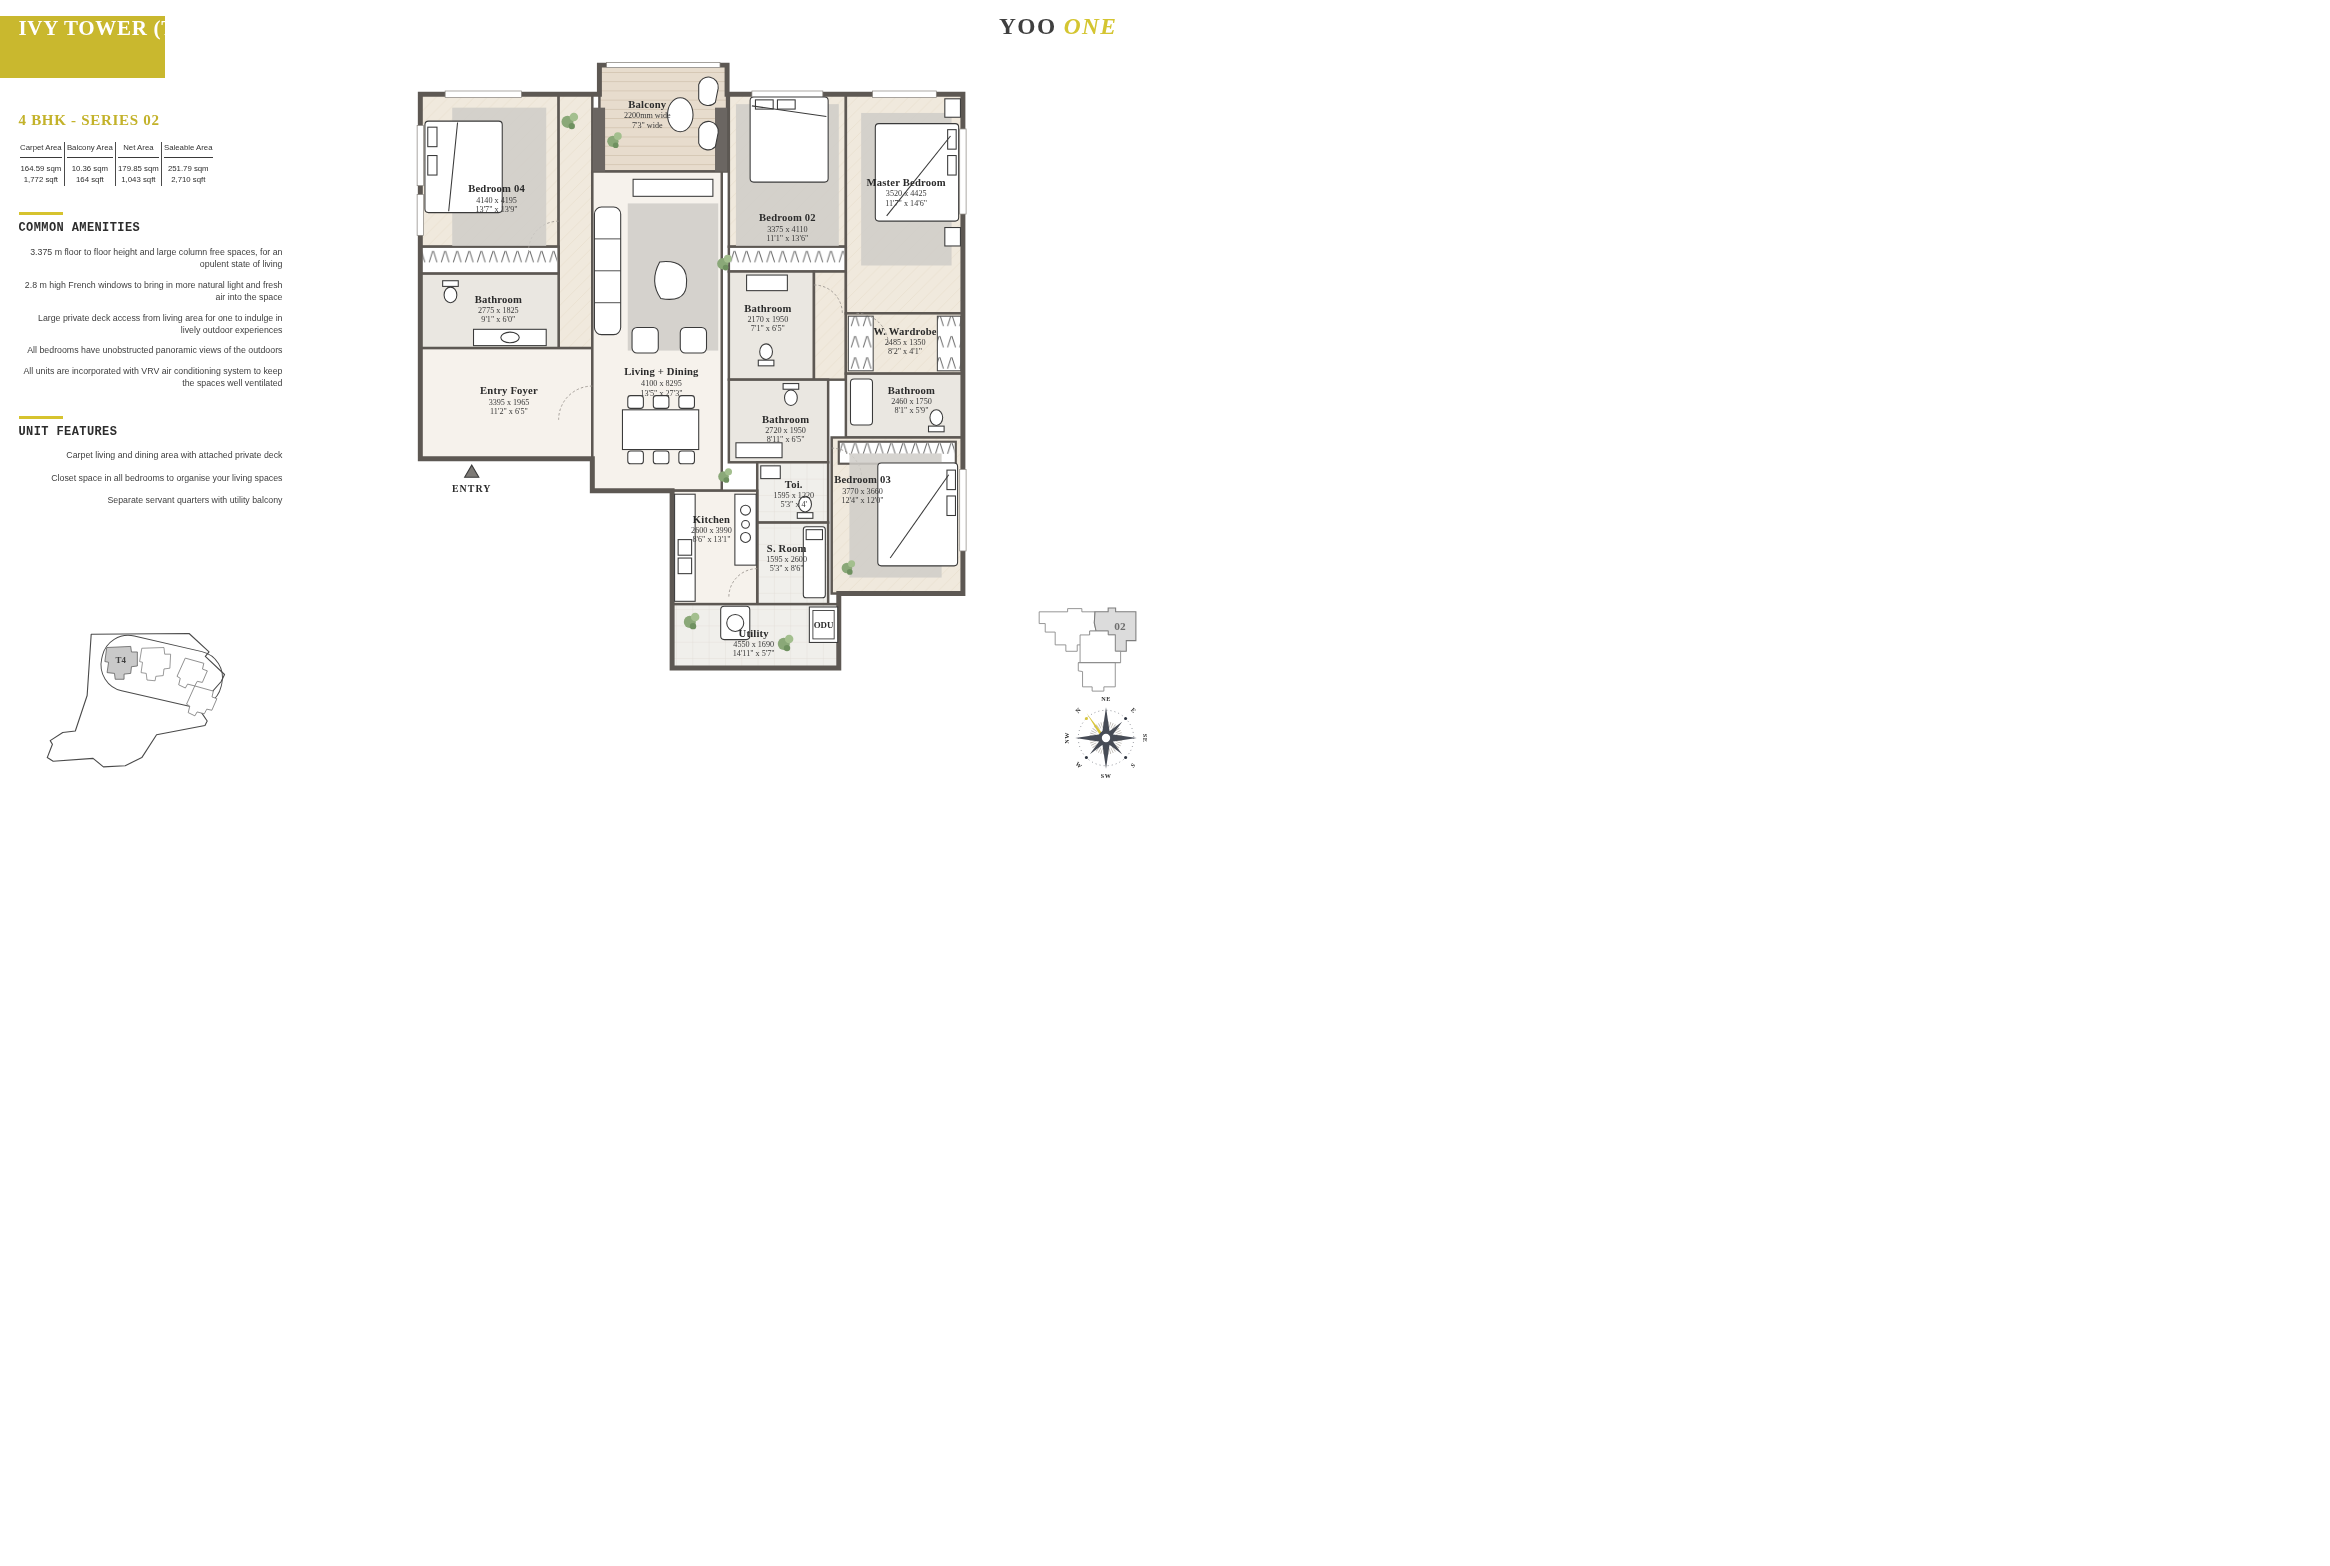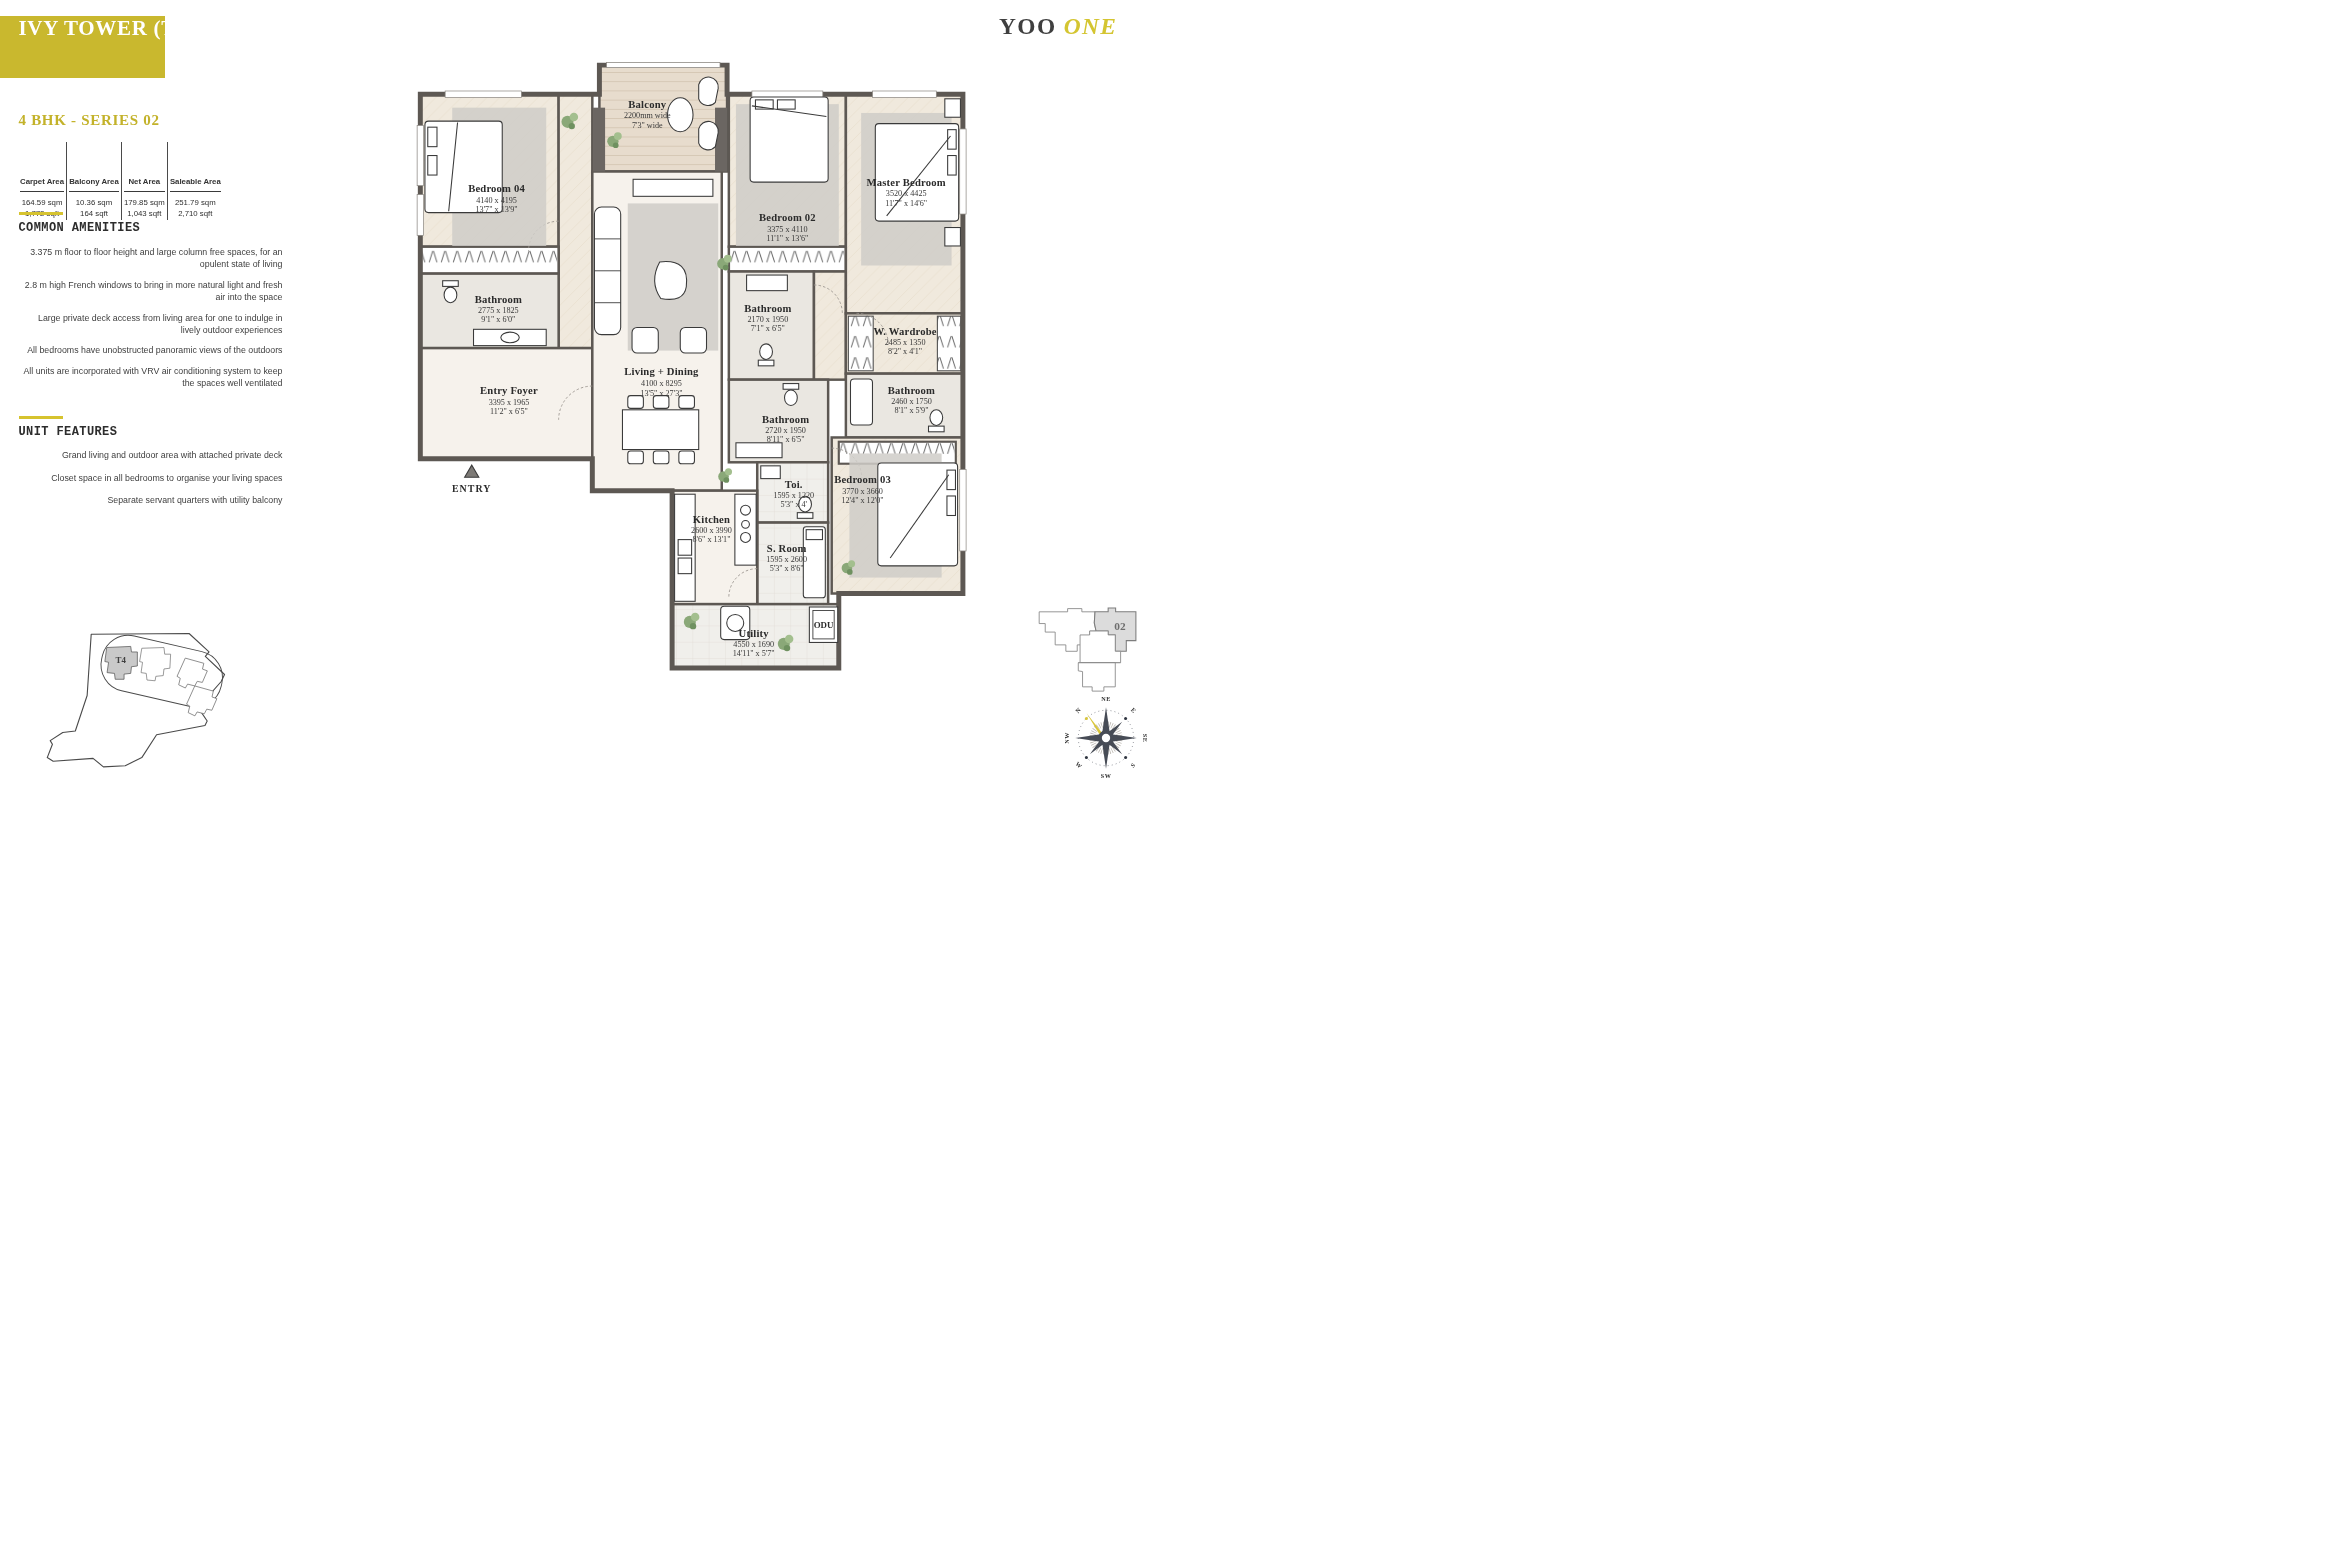--- a/index.html
+++ b/index.html
@@ -10,21 +10,21 @@
   .title-block{position:absolute;left:0;top:15.6px;width:165px;height:62px;background:#C9B82E;
         display:flex;align-items:flex-start;padding-left:18.5px;box-sizing:border-box;}
   .title-block h1{margin:0;font-family:"Liberation Serif",serif;font-size:21px;font-weight:700;
         color:#fff;letter-spacing:0.7px;white-space:nowrap;}
   .series{position:absolute;left:18.5px;top:112px;font-family:"Liberation Serif",serif;
         font-size:15px;font-weight:700;color:#C3B22A;letter-spacing:0.7px;}
   .area-table{position:absolute;left:18px;top:142px;width:175px;display:grid;
         grid-template-columns:1fr 1.12fr .92fr 1.2fr;}
   .at-col{padding:0 2.1px;text-align:center;}
   .at-col+.at-col{border-left:1.1px solid #4a4a4a;}
-  .at-h{font-size:7.8px;font-weight:700;color:#333;padding:1.4px 0 5px;border-bottom:1.4px solid #3a3a3a;white-space:nowrap;margin-top:34px;}
+  .at-h{font-size:7.8px;font-weight:400;color:#333;padding:1.4px 0 5px;border-bottom:1.4px solid #3a3a3a;white-space:nowrap;}
   .at-v{font-size:7.8px;line-height:1.5;color:#2f2f2f;padding-top:4.3px;white-space:nowrap;}
   .gold-rule{position:absolute;left:18.5px;width:44px;height:2.8px;background:#D6C32F;}
   .sec-h{position:absolute;left:18.5px;margin:0;font-family:Liberation Mono, monospace;
         font-size:12px;font-weight:700;color:#2d2d2d;letter-spacing:0.4px;}
   .para-list{position:absolute;left:18.5px;width:264px;}
   .para-list p{margin:0 0 8.5px;font-size:8.8px;line-height:1.38;color:#3e3e3e;text-align:right;}
   .feat-list p{margin:0 0 10.6px;}
   
   .brand{position:absolute;left:999px;top:12.8px;font-family:"Liberation Serif",serif;
         font-size:23.4px;font-weight:700;letter-spacing:1.4px;color:#3F3F3F;white-space:nowrap;}
@@ -95,21 +95,21 @@
     <p>3.375 m floor to floor height and large column free spaces, for an opulent state of living</p>
     <p>2.8 m high French windows to bring in more natural light and fresh air into the space</p>
     <p>Large private deck access from living area for one to indulge in lively outdoor experiences</p>
     <p>All bedrooms have unobstructed panoramic views of the outdoors</p>
     <p>All units are incorporated with VRV air conditioning system to keep the spaces well ventilated</p>
   </div>
 
   <div class="gold-rule" style="top:416px"></div>
   <h2 class="sec-h" style="top:425px">UNIT FEATURES</h2>
   <div class="para-list feat-list" style="top:449px">
-    <p>Grand living and outdoor area with attached private deck</p>
+    <p>Carpet living and dining area with attached private deck</p>
     <p>Closet space in all bedrooms to organise your living spaces</p>
     <p>Separate servant quarters with utility balcony</p>
   </div>
 
   <div class="brand"><span>YOO</span>&nbsp;<span class="gold">ONE</span></div>
 
   <div class="plan-wrap">
   <svg viewBox="0 0 1565 1740" width="555" height="618">
     <defs>
       <pattern id="deck" width="26" height="26" patternUnits="userSpaceOnUse">

